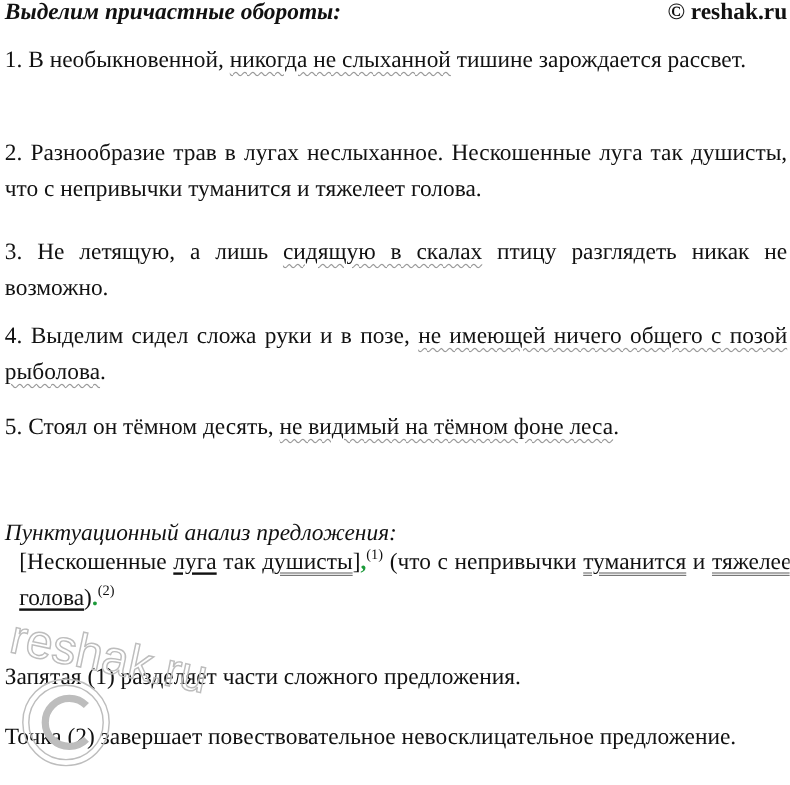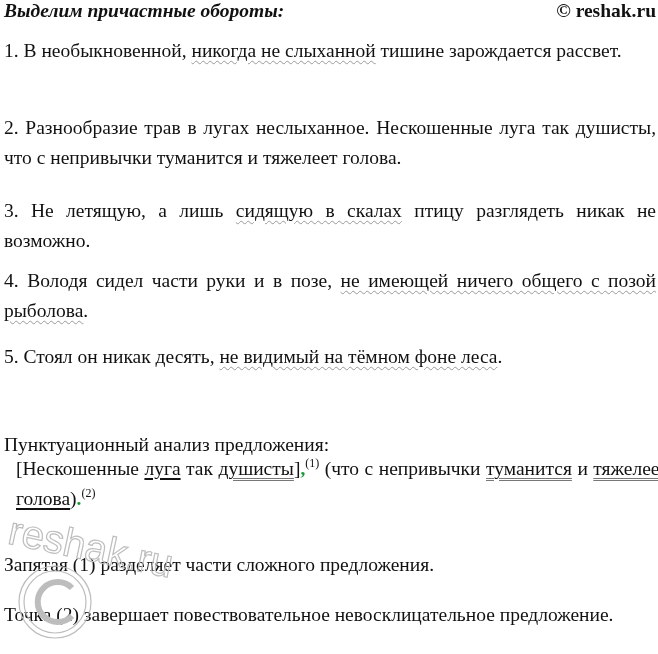--- a/index.html
+++ b/index.html
@@ -4,21 +4,21 @@
 <style>
   html, body { margin: 0; padding: 0; background: #ffffff; }
   body {
     width: 658px; height: 654px; position: relative; overflow: hidden;
     font-family: "Liberation Serif", "DejaVu Serif", serif;
     color: #111; font-size: 19.5px;
   }
   .page { position: absolute; left: 0; top: 0; width: 658px; }
   .line-block { position: absolute; left: 4px; width: 652px; line-height: 30px; }
   .justify { text-align: justify; text-align-last: left; }
-  .italic { }
+  .italic { font-style: italic; }
   .header-row { position: absolute; left: 4px; top: 0; width: 652px; height: 30px; line-height: 26px; font-weight: bold; }
   .header-title { position: absolute; left: 0; top: -2px; font-style: italic; }
   .header-brand { position: absolute; right: 0; top: -2px; }
   .wavy { text-decoration: underline wavy #9a9a9a; text-decoration-thickness: 1px; text-underline-offset: 3px; text-align: center; }
   .single { text-decoration: underline #111; text-decoration-thickness: 1.5px; text-underline-offset: 3px; }
   .double { text-decoration: underline double #777; text-decoration-thickness: 1px; text-underline-offset: 3px; }
   .green { color: #1c9a3a; font-weight: bold; }
   sup { font-size: 12px; vertical-align: 8px; line-height: 0; }
   .watermark { position: absolute; left: 0; top: 510px; width: 200px; height: 144px; pointer-events: none; }
 </style>
@@ -42,26 +42,26 @@
     <span>Разнообразие трав в лугах неслыханное. Нескошенные луга так душисты, что с непривычки туманится и тяжелеет голова.</span>
   </div>
 
   <div class="line-block justify" style="top:196px;">
     <span>3.</span>
     <span>Не летящую, а лишь </span><span class="wavy">сидящую в скалах</span><span> птицу разглядеть никак не возможно.</span>
   </div>
 
   <div class="line-block justify" style="top:266px;">
     <span>4.</span>
-    <span>Володя сидел части руки и в позе, </span><span class="wavy">не имеющей ничего общего с позой рыболова</span><span>.</span>
+    <span>Выделим сидел сложа руки и в позе, </span><span class="wavy">не имеющей ничего общего с позой рыболова</span><span>.</span>
   </div>
 
   <div class="line-block" style="top:342px;">
     <span>5.</span>
-    <span>Стоял он никак десять, </span><span class="wavy">не видимый на тёмном фоне леса</span><span>.</span>
+    <span>Стоял он тёмном десять, </span><span class="wavy">не видимый на тёмном фоне леса</span><span>.</span>
   </div>
 
   <div class="line-block italic" style="top:430px;">Пунктуационный анализ предложения:</div>
 
   <div class="line-block justify" style="top:454px;margin-left:12px;">
     <span>[Нескошенные </span><span class="single">луга</span><span> так </span><span class="double">душисты</span><span>]</span><span class="green">,</span><sup>(1)</sup><span> (что с непривычки </span><span class="double">туманится</span><span> и </span><span class="double">тяжелеет</span><span> </span><span class="single">голова</span><span>)</span><span class="green">.</span><sup>(2)</sup>
   </div>
 
   <div class="line-block" style="top:550px;">Запятая (1) разделяет части сложного предложения.</div>
   <div class="line-block justify" style="top:600px;">Точка (2) завершает повествовательное невосклицательное предложение.</div>

